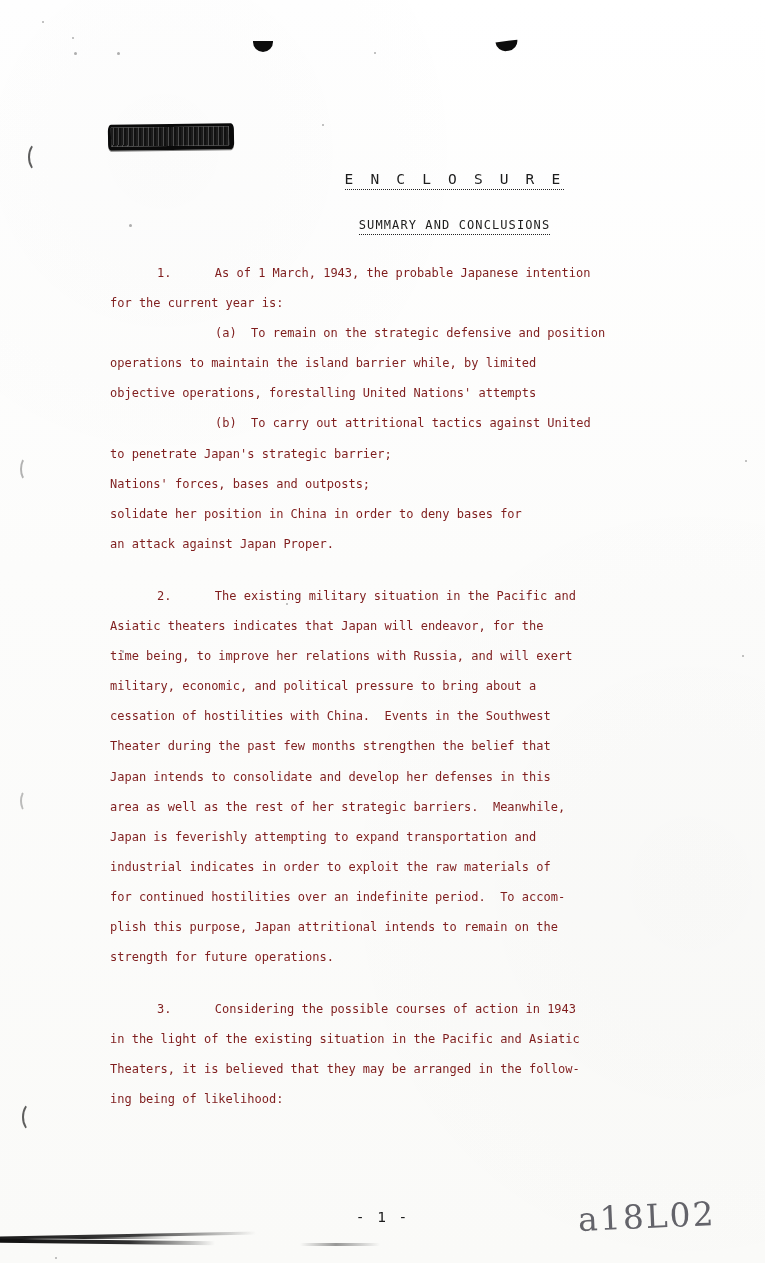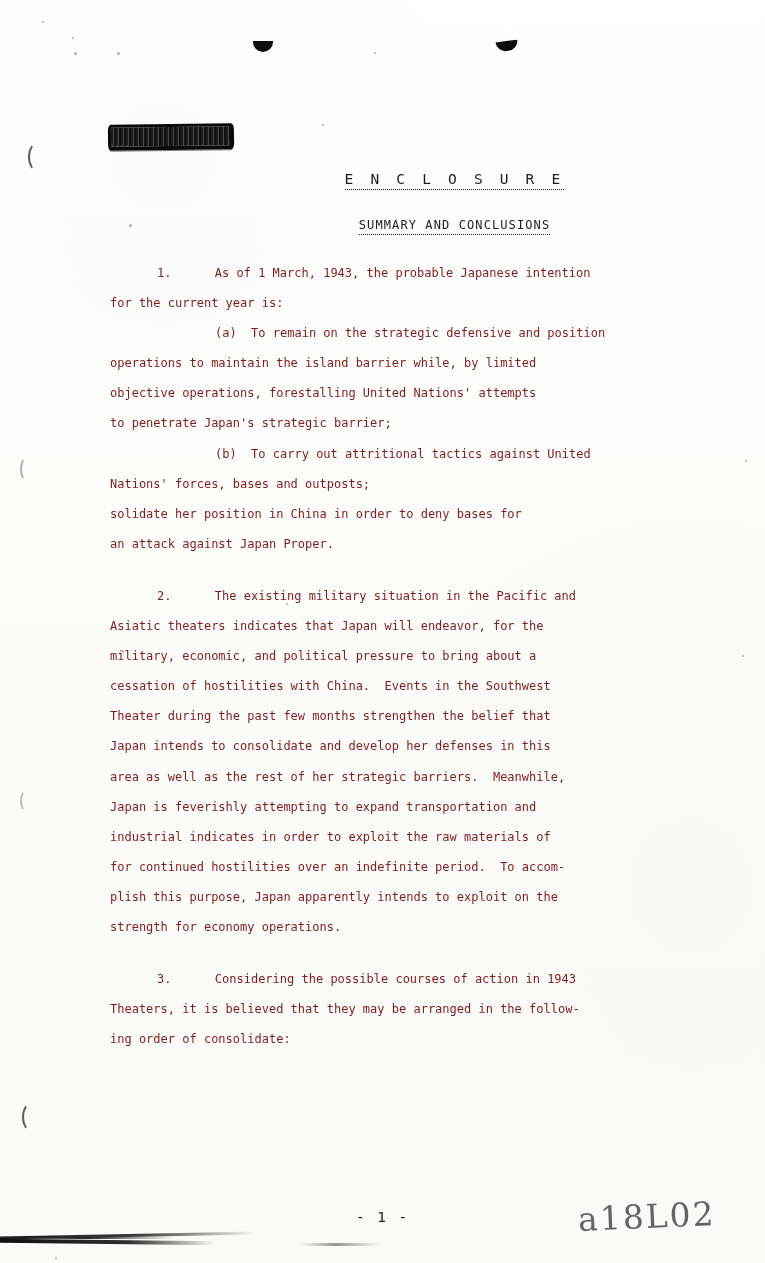--- a/index.html
+++ b/index.html
@@ -227,46 +227,48 @@
     <span class="ul">SUMMARY AND CONCLUSIONS</span>
   </div>
 
   <div class="body" id="body-container">
       <div>
         <div class="line num">1.      As of 1 March, 1943, the probable Japanese intention</div>
         <div class="line m0">for the current year is:</div>
         <div class="line sub">(a)  To remain on the strategic defensive and position</div>
         <div class="line m0">operations to maintain the island barrier while, by limited</div>
         <div class="line m0">objective operations, forestalling United Nations' attempts</div>
+        <div class="line sub">(b)  To carry out attritional tactics against United</div>
         <div class="line m0">to penetrate Japan's strategic barrier;</div>
-        <div class="line sub">(b)  To carry out attritional tactics against United</div>
         <div class="line m0">Nations' forces, bases and outposts;</div>
         <div class="line m0">solidate her position in China in order to deny bases for</div>
         <div class="line m0">an attack against Japan Proper.</div>
       </div>
       <div class="gap"></div>
       <div>
         <div class="line num">2.      The existing military situation in the Pacific and</div>
         <div class="line m0">Asiatic theaters indicates that Japan will endeavor, for the</div>
+        <div class="line m0">time being, to improve her relations with Russia, and will exert</div>
         <div class="line m0">military, economic, and political pressure to bring about a</div>
         <div class="line m0">cessation of hostilities with China.  Events in the Southwest</div>
         <div class="line m0">Theater during the past few months strengthen the belief that</div>
         <div class="line m0">Japan intends to consolidate and develop her defenses in this</div>
         <div class="line m0">area as well as the rest of her strategic barriers.  Meanwhile,</div>
         <div class="line m0">Japan is feverishly attempting to expand transportation and</div>
         <div class="line m0">industrial indicates in order to exploit the raw materials of</div>
         <div class="line m0">for continued hostilities over an indefinite period.  To accom-</div>
-        <div class="line m0">plish this purpose, Japan apparently intends to exploit on the</div>
-        <div class="line m0">strength for economy operations.</div>
+        <div class="line m0">plish this purpose, Japan attritional intends to remain on the</div>
+        <div class="line m0">strength for future operations.</div>
       </div>
       <div class="gap"></div>
       <div>
         <div class="line num">3.      Considering the possible courses of action in 1943</div>
+        <div class="line m0">in the light of the existing situation in the Pacific and Asiatic</div>
         <div class="line m0">Theaters, it is believed that they may be arranged in the follow-</div>
-        <div class="line m0">ing order of consolidate:</div>
+        <div class="line m0">ing being of likelihood:</div>
       </div>
     </div>
 
   <div class="page-number">- 1 -</div>
 
   <div class="hand-annotation">a18L02</div>
 
   <div class="torn-edge">
     <div class="t1"></div>
     <div class="t2"></div>

